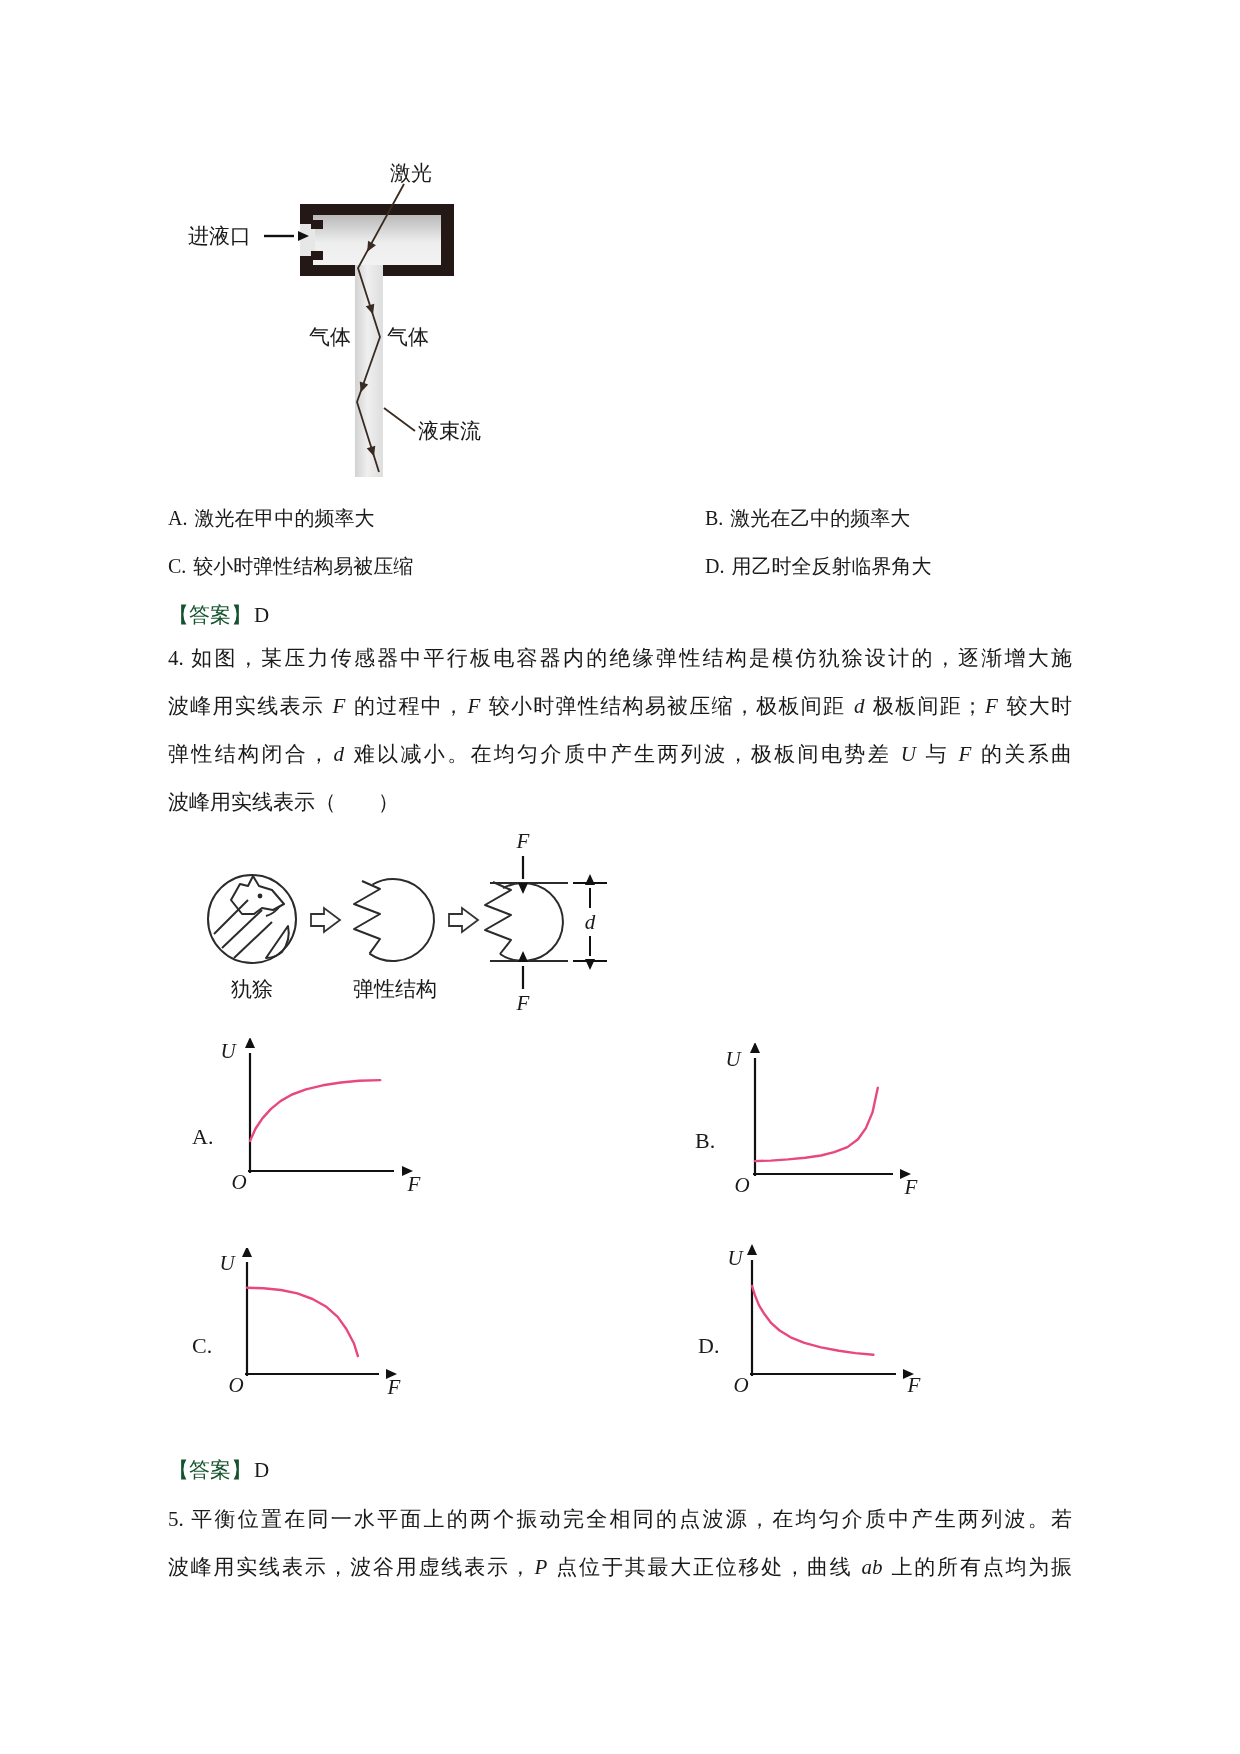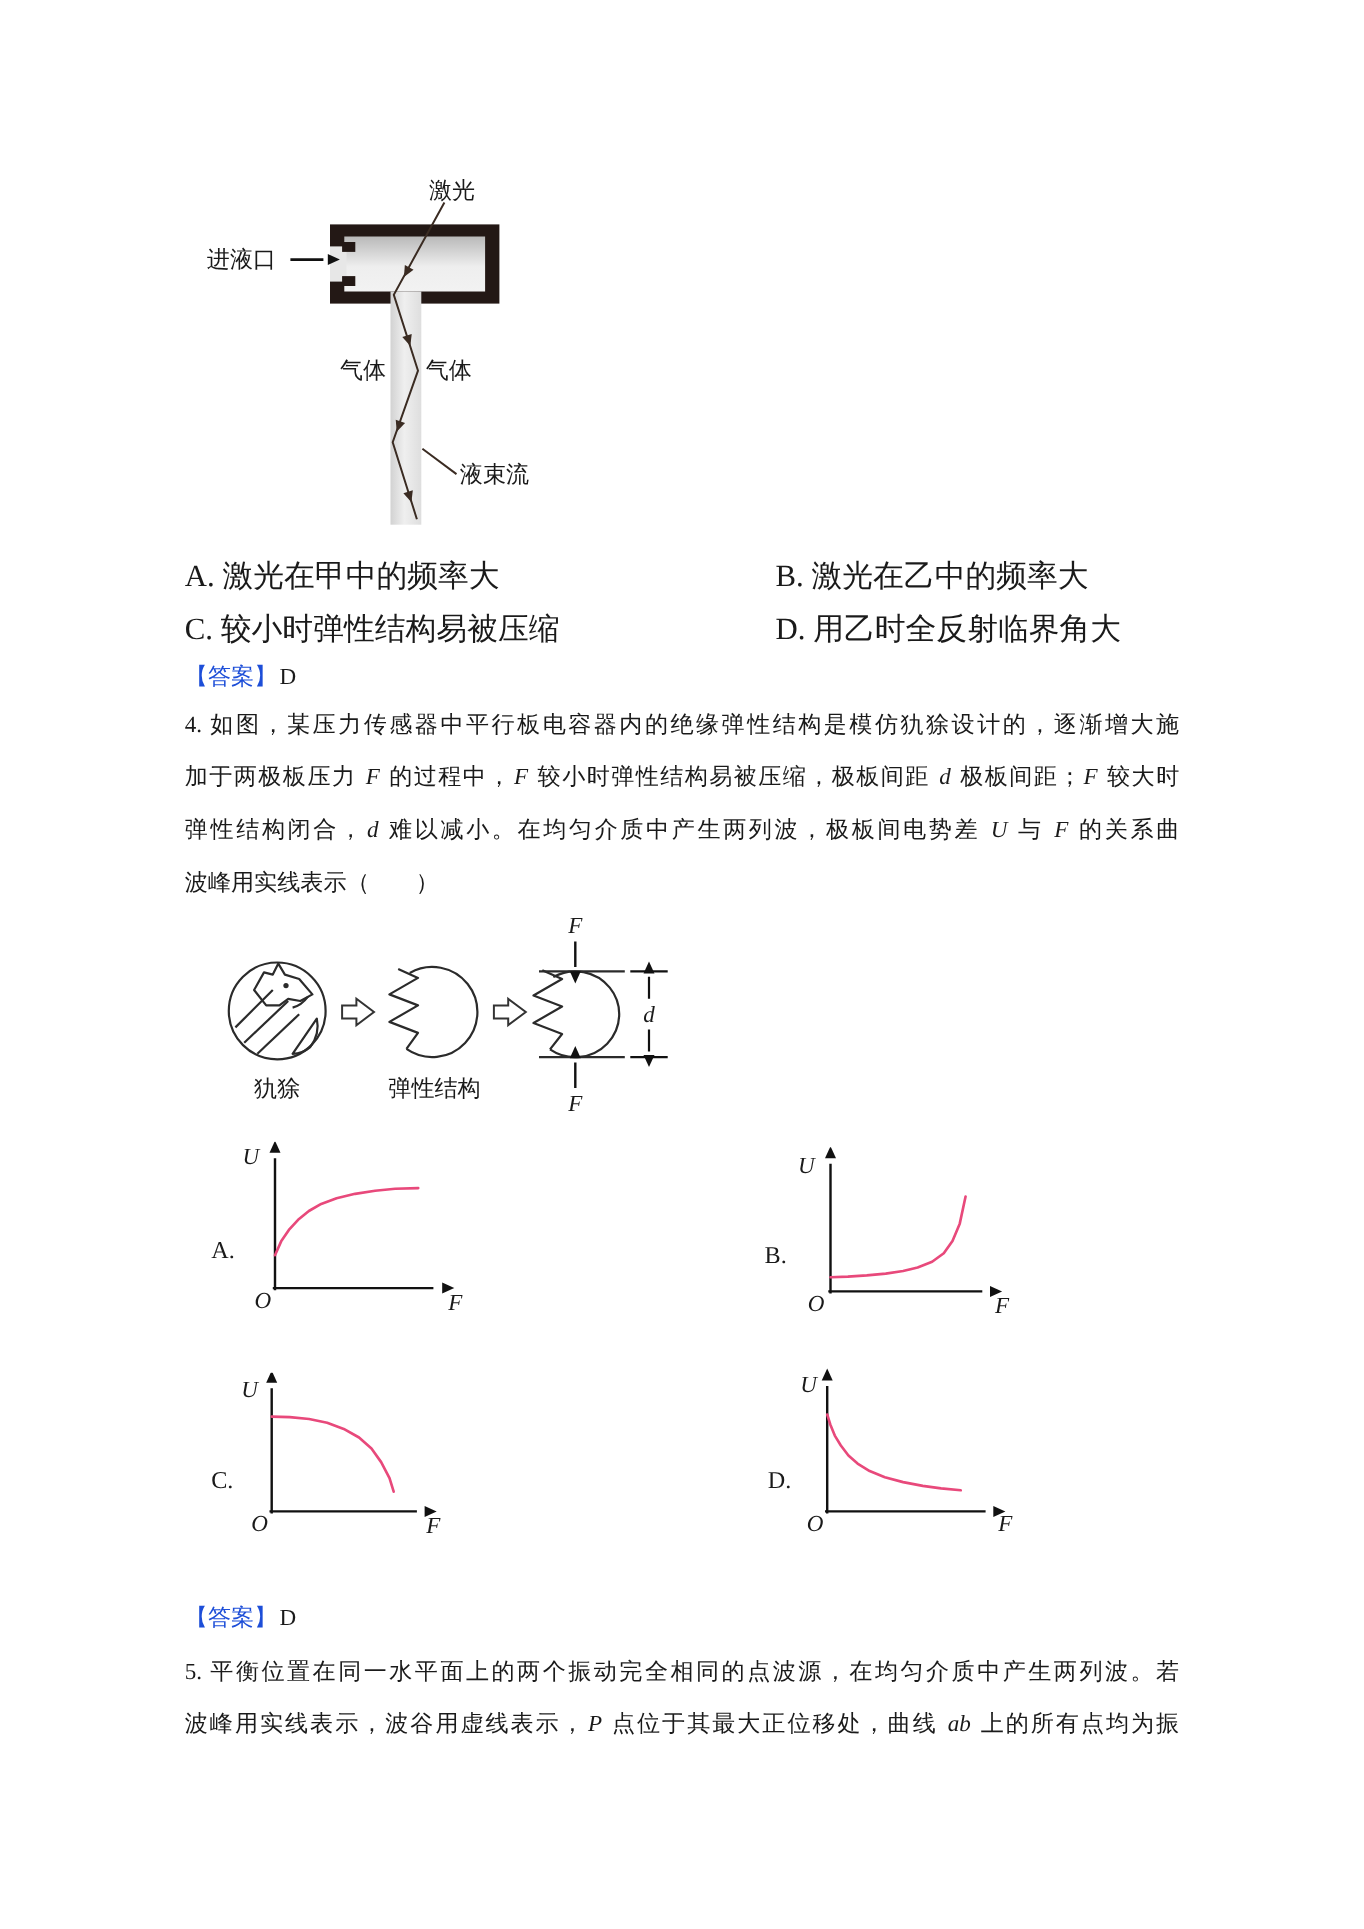--- a/index.html
+++ b/index.html
@@ -2,24 +2,24 @@
 <html><head>
 <meta charset="utf-8">
 <style>
   html,body{margin:0;padding:0}
   body{width:1240px;height:1754px;background:#ffffff;position:relative;
        font-family:"Liberation Serif","DejaVu Serif",serif;color:#1a1a1a;overflow:hidden}
   .abs{position:absolute}
   .line{font-size:21px;line-height:30px;white-space:nowrap}
   .just{width:904px;white-space:normal;text-align:justify;text-align-last:justify}
   .var{font-style:italic;padding:0 2px}
-  .opt{position:absolute;font-size:28px;white-space:nowrap}
+  .opt{position:absolute;font-size:20px;white-space:nowrap}
   .opt .olabel{margin-right:7px}
   .ans{position:absolute;font-size:21px;white-space:nowrap}
-  .ans .albl{color:#1d4ed8}
+  .ans .albl{color:#14532d}
   .ans .aval{margin-left:2px}
   .gletter{position:absolute;font-size:22px}
   svg text{font-size:21px;fill:#1a1a1a;font-family:"Liberation Serif","DejaVu Serif",serif}
   svg .it{font-style:italic}
   .axis{stroke:#111;stroke-width:2.2;fill:none}
   .curve{stroke:#e8497b;stroke-width:2.4;fill:none;stroke-linecap:round;stroke-linejoin:round}
   .ink{stroke:#2b2b2b;stroke-width:2;fill:none;stroke-linejoin:round}
   .beam{stroke:#3a2b22;stroke-width:1.8;fill:none}
 </style>
 </head>
@@ -73,21 +73,21 @@
   <span class="olabel">C.</span><span>较小时弹性结构易被压缩</span>
 </div>
 <div class="opt" style="left:705px;top:553px">
   <span class="olabel">D.</span><span>用乙时全反射临界角大</span>
 </div>
 <div class="ans" style="left:168px;top:601px">
   <span class="albl">【答案】</span><span class="aval">D</span>
 </div>
 
 <div class="abs line just" style="left:168px;top:643px"><span>4. 如图，某压力传感器中平行板电容器内的绝缘弹性结构是模仿犰狳设计的，逐渐增大施</span></div>
-<div class="abs line just" style="left:168px;top:691px"><span>加于两极板压力 </span><span class="var">F</span><span> 的过程中，</span><span class="var">F</span><span> 较小时弹性结构易被压缩，极板间距 </span><span class="var">d</span><span> 极板间距；</span><span class="var">F</span><span> 较大时</span></div>
+<div class="abs line just" style="left:168px;top:691px"><span>波峰用实线表示 </span><span class="var">F</span><span> 的过程中，</span><span class="var">F</span><span> 较小时弹性结构易被压缩，极板间距 </span><span class="var">d</span><span> 极板间距；</span><span class="var">F</span><span> 较大时</span></div>
 <div class="abs line just" style="left:168px;top:739px"><span>弹性结构闭合，</span><span class="var">d</span><span> 难以减小。在均匀介质中产生两列波，极板间电势差 </span><span class="var">U</span><span> 与 </span><span class="var">F</span><span> 的关系曲</span></div>
 <div class="abs line" style="left:168px;top:787px"><span>波峰用实线表示（　　）</span></div>
 
 <svg class="abs" style="left:170px;top:828px" width="450" height="190" viewBox="0 0 450 190">
 
   <g>
     <circle cx="82" cy="91" r="44" class="ink"></circle>
     <path class="ink" d="M61,72 L70,56 L78,58 L83,48 L89,58 L102,62 L114,76 L103,82 L92,80 L84,86 L72,86 Z"></path>
     <circle cx="90" cy="68" r="2.4" fill="#2b2b2b"></circle>
     <path class="ink" d="M110,78 Q104,86 96,88"></path>

